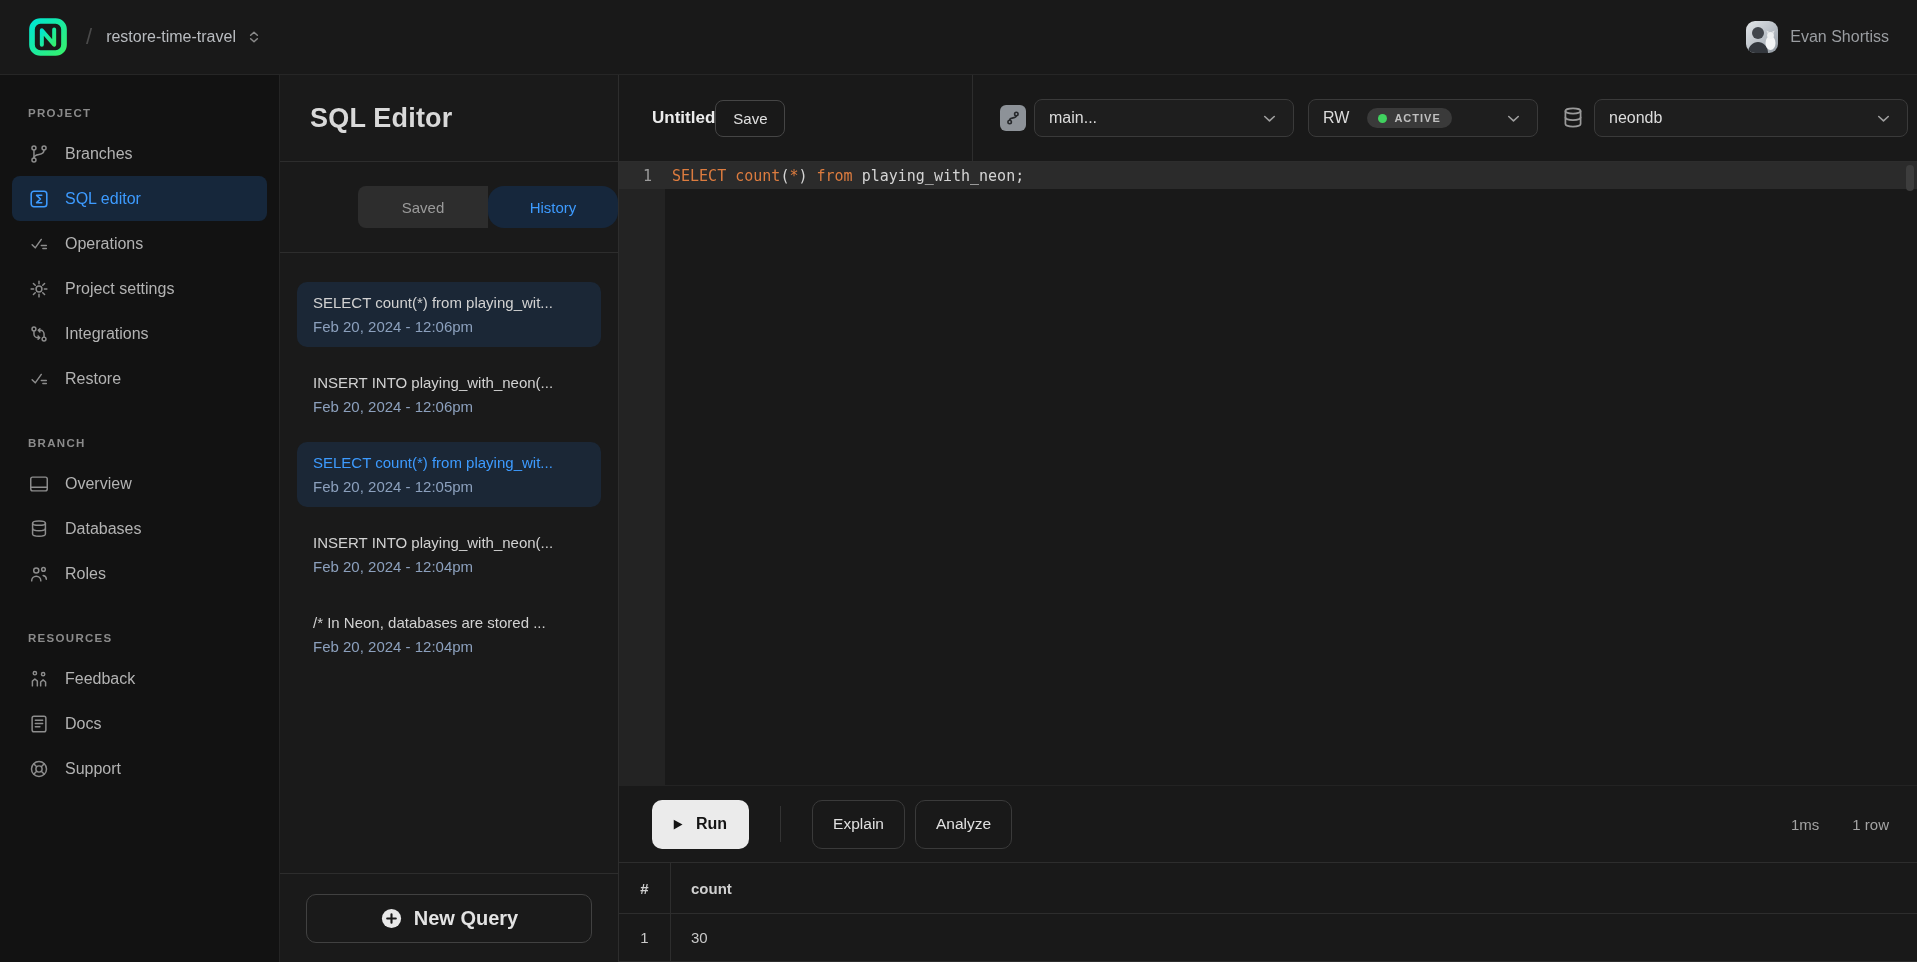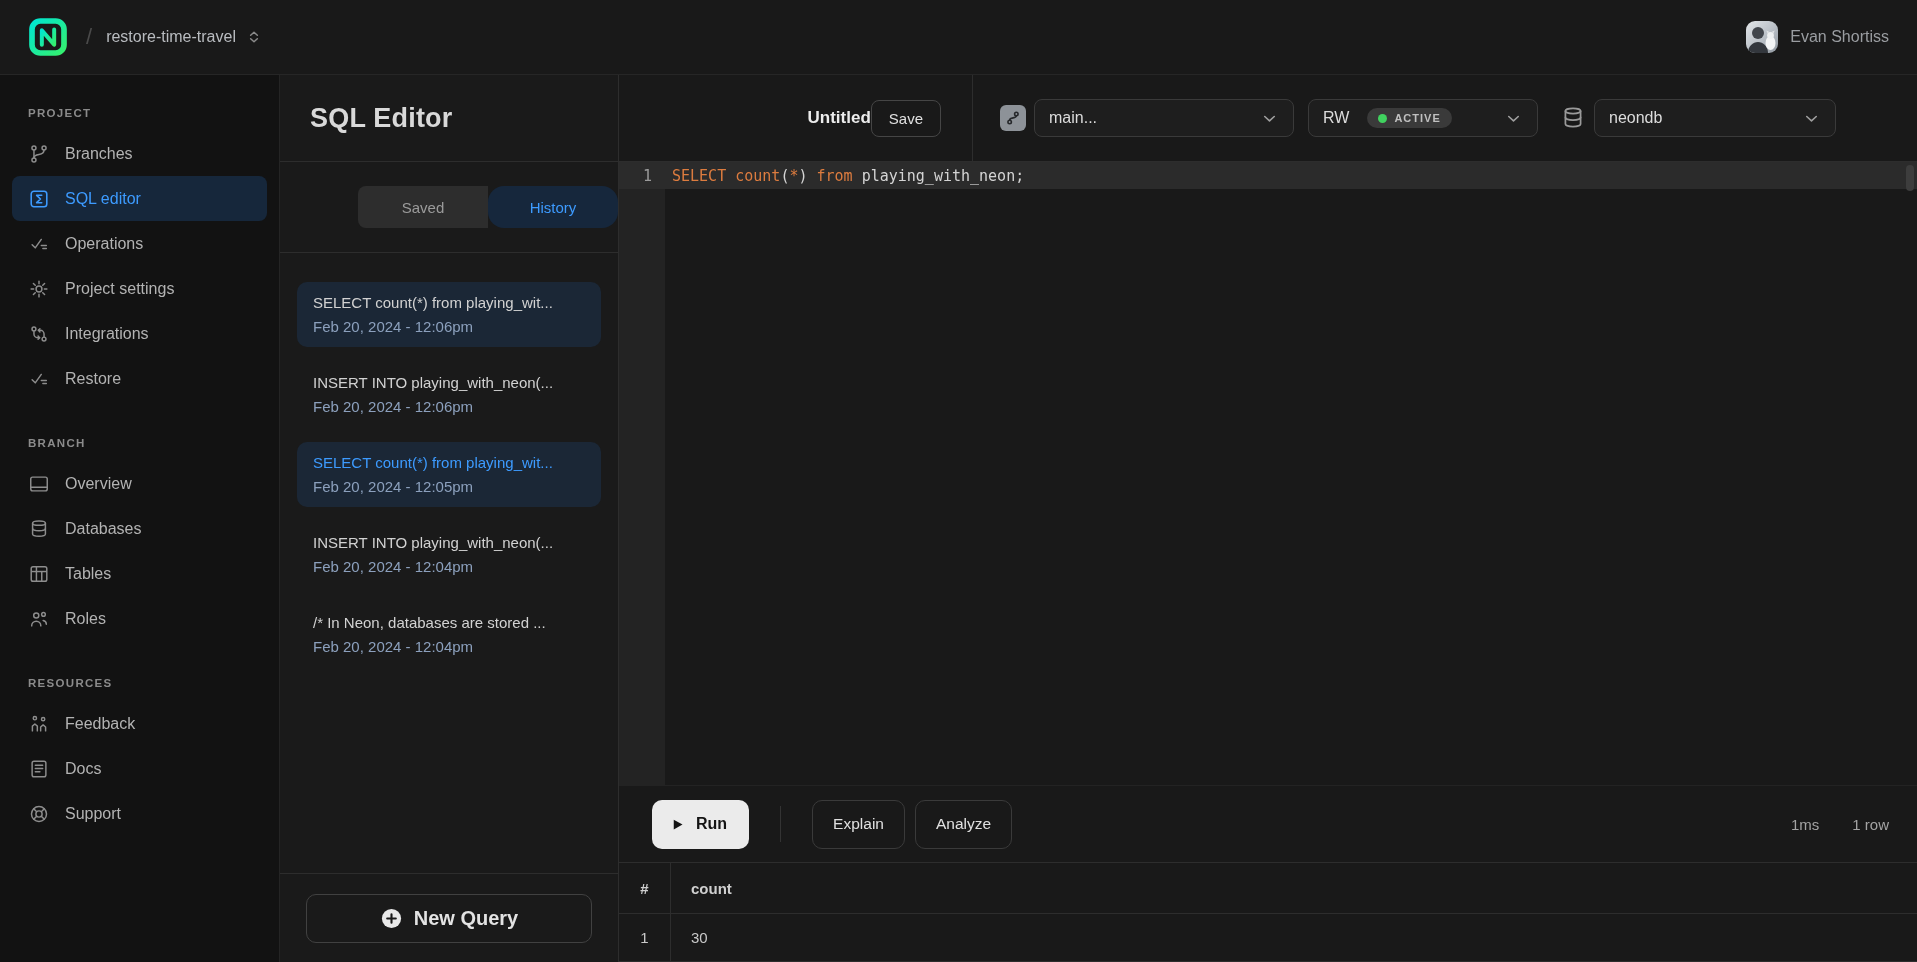--- a/index.html
+++ b/index.html
@@ -87,41 +87,41 @@
     width:286px; height:49px; border:1px solid #414141; border-radius:10px; background:transparent;
     display:flex; align-items:center; justify-content:center; gap:11px;
     color:#e3e3e3; font-size:20px; font-weight:600; cursor:pointer;
   }
 
   
   .editor-col { flex:1; display:flex; flex-direction:column; background:#191919; min-width:0; }
   .editor-header { height:87px; flex:0 0 87px; border-bottom:1px solid #2d2d2d; display:flex; }
   .doc-box {
     width:354px; flex:0 0 354px; border-right:1px solid #2d2d2d;
-    display:flex; align-items:center; justify-content:flex-end; padding:0 31px 0 33px;
+    display:flex; align-items:center; justify-content:flex-start; padding:0 31px 0 33px;
   }
   .doc-title { font-size:17px; font-weight:700; color:#ececec; }
   .save-btn {
     height:37px; padding:0 17px; border:1px solid #454545; border-radius:8px;
     background:transparent; color:#e0e0e0; font-size:15px; cursor:pointer;
   }
   .toolbar { flex:1; display:flex; align-items:center; padding-left:27px; }
   .branch-box {
     width:26px; height:26px; border-radius:6px; background:#8d9298;
     display:flex; align-items:center; justify-content:center; flex:0 0 26px;
   }
   .select {
     height:38px; background:#1e1e1e; border:1px solid #3a3a3a; border-radius:8px;
     display:flex; align-items:center; padding:0 14px; color:#dcdcdc; font-size:16px; cursor:pointer;
   }
   .select .chev { margin-left:auto; }
   .sel-main { width:260px; margin-left:8px; }
   .sel-rw { width:230px; margin-left:14px; }
   .db-ic { margin-left:22px; color:#9a9a9a; flex:0 0 26px; }
-  .sel-db { width:242px; margin-left:8px;justify-content:flex-end; }
+  .sel-db { width:314px; margin-left:8px;justify-content:flex-end; }
   .badge {
     display:flex; align-items:center; gap:7px; background:#3a3a3a; border-radius:999px;
     padding:4px 11px; margin-left:18px;
   }
   .badge-dot { width:9px; height:9px; border-radius:50%; background:#40d25f; }
   .badge-text { font-size:11px; letter-spacing:1px; color:#c0c0c0; font-weight:600; }
 
   
   .code-area { flex:1; position:relative; min-height:0; background:#191919; }
   .gutter-col { position:absolute; left:0; top:0; bottom:0; width:46px; background:#232323; }
@@ -304,31 +304,20 @@
           <span class="nav-ic">
             <svg width="22" height="22" viewBox="0 0 24 24" fill="none" stroke="currentColor" stroke-width="1.6" stroke-linecap="round" stroke-linejoin="round">
                 <ellipse cx="12" cy="5.6" rx="7" ry="2.4"></ellipse>
                 <path d="M5 5.6v5.9c0 1.3 3.1 2.4 7 2.4s7-1.1 7-2.4V5.6"></path>
                 <path d="M5 11.5v6c0 1.3 3.1 2.4 7 2.4s7-1.1 7-2.4v-6"></path>
               </svg>
           </span>
           <span>Databases</span>
         </div>
 
-        <div class="nav-item">
-          <span class="nav-ic">
-            <svg width="22" height="22" viewBox="0 0 24 24" fill="none" stroke="currentColor" stroke-width="1.6" stroke-linejoin="round">
-                <rect x="3.5" y="4" width="17" height="16" rx="2"></rect>
-                <path d="M3.5 9.3h17"></path>
-                <path d="M9.2 4v16"></path>
-                <path d="M15 9.3V20"></path>
-              </svg>
-          </span>
-          <span>Tables</span>
-        </div>
 
         <div class="nav-item">
           <span class="nav-ic">
             <svg width="22" height="22" viewBox="0 0 24 24" fill="none" stroke="currentColor" stroke-width="1.6" stroke-linecap="round" stroke-linejoin="round">
                 <circle cx="9" cy="8.2" r="2.8"></circle>
                 <path d="M4 19.5c0-2.8 2.2-5 5-5s5 2.2 5 5"></path>
                 <circle cx="16.9" cy="7" r="2"></circle>
                 <path d="M16.5 13.6c2 .4 3.5 2.1 3.5 4.2"></path>
               </svg>
           </span>

